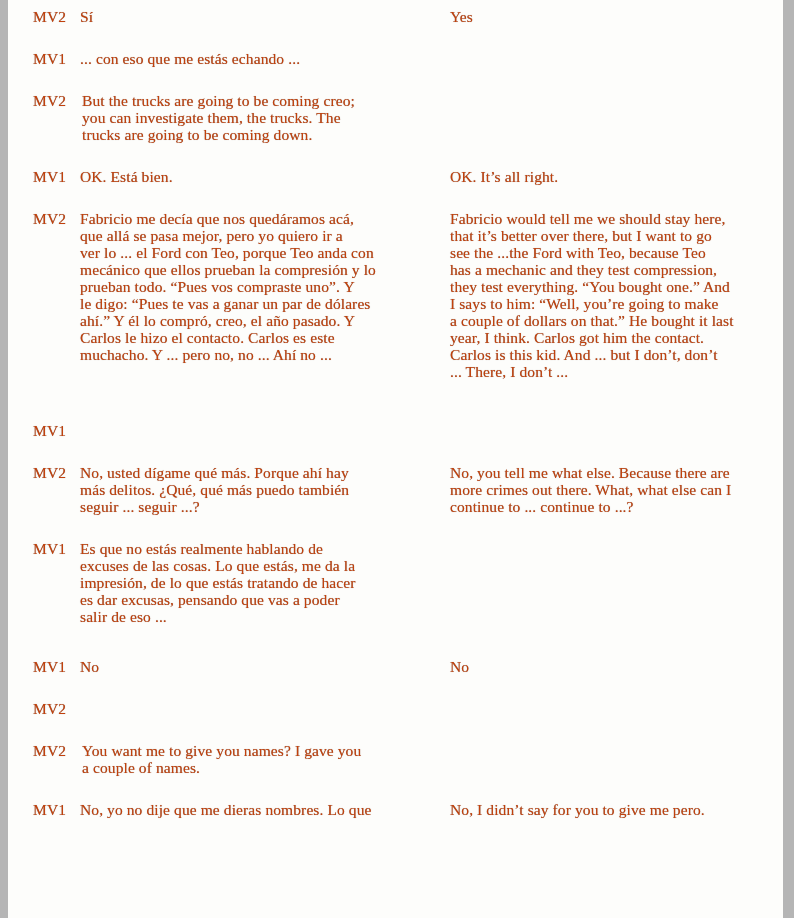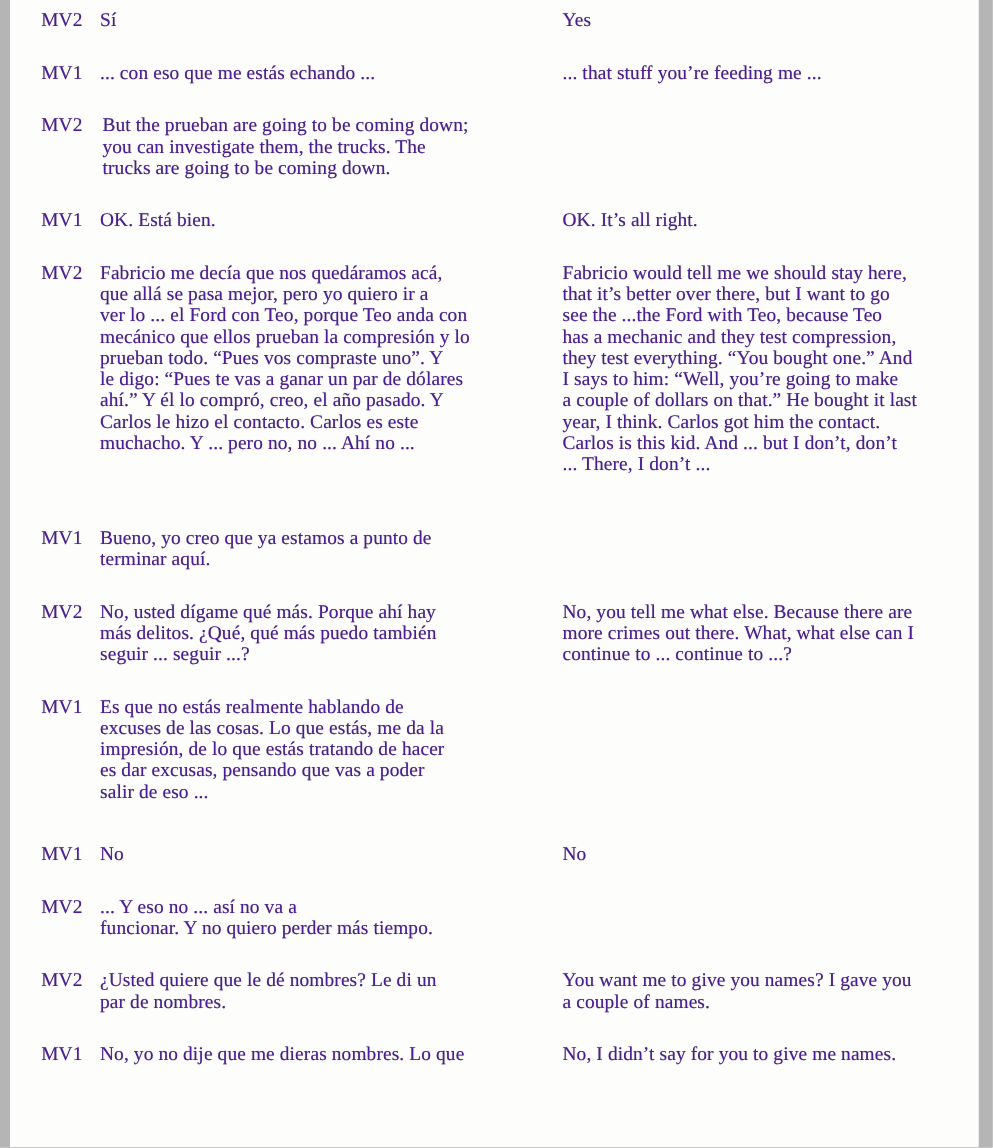--- a/index.html
+++ b/index.html
@@ -26,21 +26,21 @@
     box-sizing: border-box;
     padding: 8px 0 0 25px;
   }
   .transcript {
     width: 100%;
   }
   .row {
     display: flex;
     align-items: flex-start;
     margin-bottom: 25px;
-    color: #4c1d95;
+    color: #c2410c;
     font-size: 15.5px;
     line-height: 17px;
     letter-spacing: 0.1px;
     text-shadow: 0 0 0.7px rgba(45,45,45,0.55);
   }
   
   .row:nth-child(5) { margin-bottom: 42px; }
   .row:nth-child(8) { margin-bottom: 33px; }
   .row:last-child { margin-bottom: 0; }
   .speaker {
@@ -67,26 +67,25 @@
     <div class="transcript" id="transcript">
   <div class="row">
     <div class="speaker">MV2</div>
     <div class="spanish">Sí</div>
     <div class="english">Yes</div>
   </div>
 
   <div class="row">
     <div class="speaker">MV1</div>
     <div class="spanish">... con eso que me estás echando ...</div>
-    <div class="english">... that stuff you’re feeding me ...</div>
   </div>
 
   <div class="row">
     <div class="speaker">MV2</div>
-    <div class="english">But the prueban are going to be coming down;
+    <div class="english">But the trucks are going to be coming creo;
 you can investigate them, the trucks.  The
 trucks are going to be coming down.</div>
   </div>
 
   <div class="row">
     <div class="speaker">MV1</div>
     <div class="spanish">OK.  Está bien.</div>
     <div class="english">OK. It’s all right.</div>
   </div>
 
@@ -108,22 +107,20 @@
 they test everything. “You bought one.” And
 I says to him: “Well, you’re going to make
 a couple of dollars on that.” He bought it last
 year, I think.  Carlos got him the contact.
 Carlos is this kid. And ... but I don’t, don’t
 ... There, I don’t ...</div>
   </div>
 
   <div class="row">
     <div class="speaker">MV1</div>
-    <div class="spanish">Bueno, yo creo que ya estamos a punto de
-terminar aquí.</div>
   </div>
 
   <div class="row">
     <div class="speaker">MV2</div>
     <div class="spanish">No, usted dígame qué más.  Porque ahí hay
 más delitos.  ¿Qué, qué más puedo también
 seguir ... seguir ...?</div>
     <div class="english">No, you tell me what else. Because there are
 more crimes out there. What, what else can I
 continue to ... continue to ...?</div>
@@ -139,32 +136,28 @@
   </div>
 
   <div class="row">
     <div class="speaker">MV1</div>
     <div class="spanish">No</div>
     <div class="english">No</div>
   </div>
 
   <div class="row">
     <div class="speaker">MV2</div>
-    <div class="spanish">... Y eso no ... así no va a
-funcionar. Y no quiero perder más tiempo.</div>
   </div>
 
   <div class="row">
     <div class="speaker">MV2</div>
-    <div class="spanish">¿Usted quiere que le dé nombres? Le di un
-par de nombres.</div>
     <div class="english">You want me to give you names? I gave you
 a couple of names.</div>
   </div>
 
   <div class="row">
     <div class="speaker">MV1</div>
     <div class="spanish">No, yo no dije que me dieras nombres.  Lo que</div>
-    <div class="english">No, I didn’t say for you to give me names.</div>
+    <div class="english">No, I didn’t say for you to give me pero.</div>
   </div>
 </div>
   </div>
 </div>
 
 </body></html>

